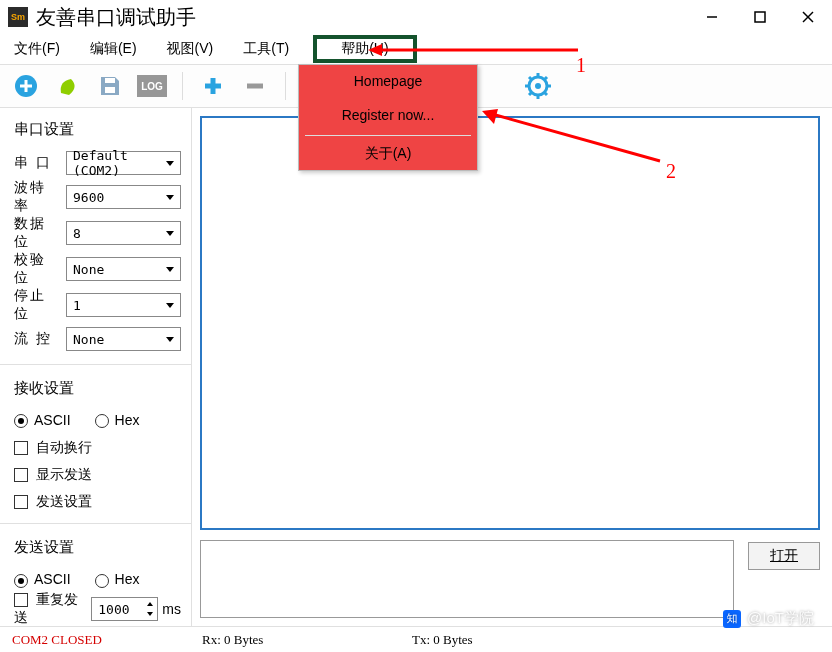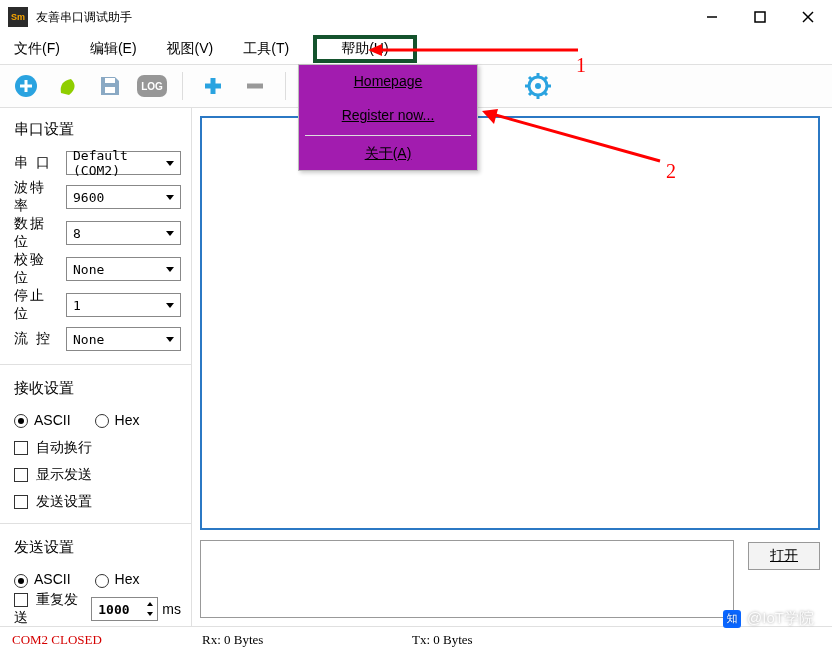--- a/index.html
+++ b/index.html
@@ -1,19 +1,19 @@
 <!DOCTYPE html>
 <html><head>
 <meta charset="utf-8">
 <style>
   * { box-sizing: border-box; font-family: "Microsoft YaHei", "SimSun", sans-serif; }
   body { margin:0; width:832px; height:652px; background:#fff; position:relative; overflow:hidden;}
   .titlebar { height:34px; background:#fff; display:flex; align-items:center; padding:0 0 0 8px; }
   .titlebar .ico { width:20px; height:20px; background:#2b2b2b; display:flex; align-items:center; justify-content:center; color:#f7a400; font-size:9px; font-weight:bold; margin-right:8px;}
-  .titlebar .title { font-size:12px; color:#000; flex:0 0 auto;}
+  .titlebar .title { font-size:20px; color:#000; flex:0 0 auto;}
   .titlebar .spacer { flex:1; }
   .winbtn { width:48px; height:34px; display:flex; align-items:center; justify-content:center; font-size:14px; color:#000;}
   .winbtn svg { stroke:#000; }
   .menubar { height:30px; display:flex; align-items:center; padding:0 8px; font-size:14px; gap:18px;}
   .menubar .mitem { padding:2px 6px; }
   .menubar .mitem.help { border:4px solid #14532d; padding:1px 24px; }
   .toolbar { height:44px; border-top:1px solid #e0e0e0; border-bottom:1px solid #e0e0e0; display:flex; align-items:center; padding:0 10px; gap:10px; background:#fdfdfd;}
   .tbtn { width:32px; height:32px; display:flex; align-items:center; justify-content:center;}
   .tbtn svg, .tbtn .sq { display:block; }
   .tsep { width:1px; height:28px; background:#ddd; margin:0 4px;}
@@ -23,33 +23,33 @@
   .hr { height:1px; background:#e0e0e0; margin:6px -10px 6px -14px;}
   .row { display:flex; align-items:center; height:32px; gap:6px;}
   .row .lab { width:46px; letter-spacing:2px;}
   .combo { flex:1; height:24px; border:1px solid #888; background:#fff; display:flex; align-items:center; padding:0 6px; font-family: "Consolas", monospace; font-size:13px; position:relative;}
   .combo::after { content:""; position:absolute; right:6px; top:9px; border-left:4px solid transparent; border-right:4px solid transparent; border-top:5px solid #000;}
   .radiorow { display:flex; align-items:center; gap:24px; height:28px;}
   .radio { width:14px; height:14px; border:1px solid #333; border-radius:50%; display:inline-flex; align-items:center; justify-content:center; margin-right:6px; vertical-align:middle;}
   .radio.on::after { content:""; width:6px; height:6px; background:#000; border-radius:50%;}
   .check { width:14px; height:14px; border:1px solid #333; display:inline-block; margin-right:8px; vertical-align:middle;}
   .chkrow { height:26px; display:flex; align-items:center;}
-  .spin { width:72px; height:24px; border:1px solid #888; display:flex; align-items:center; padding:0 16px 0 6px; font-family:"Consolas", monospace; font-size:13px; position:relative; margin-right:4px;font-weight:bold;}
+  .spin { width:72px; height:24px; border:1px solid #888; display:flex; align-items:center; padding:0 16px 0 6px; font-family:"Consolas", monospace; font-size:13px; position:relative; margin-right:4px;}
   .spin::before { content:""; position:absolute; right:4px; top:4px; border-left:3px solid transparent; border-right:3px solid transparent; border-bottom:4px solid #000;}
   .spin::after { content:""; position:absolute; right:4px; bottom:4px; border-left:3px solid transparent; border-right:3px solid transparent; border-top:4px solid #000;}
   .right { flex:1; display:flex; flex-direction:column; padding:8px 12px 8px 8px; gap:10px; position:relative;}
   .recvbox { flex:1; border:2px solid #2b78c4; background:#fff;}
   .sendarea { display:flex; gap:14px; align-items:flex-start;text-decoration:underline;}
   .sendbox { flex:1; height:78px; border:1px solid #999; background:#fff;}
   .openbtn { width:72px; height:28px; border:1px solid #999; background:#f3f3f3; display:flex; align-items:center; justify-content:center; font-size:14px; margin-top:2px;}
   .statusbar { height:26px; border-top:1px solid #e0e0e0; display:flex; align-items:center; font-size:13px;}
   .statusbar .cell { padding:0 12px;font-family:Liberation Serif, serif; }
   .statusbar .cell.closed { color:#d40000; font-weight:500;}
   
-  .dropdown { position:absolute; left:298px; top:64px; width:180px; background:#a21caf; border:1px solid #bbb; box-shadow:2px 2px 4px rgba(0,0,0,0.2); z-index:20;text-decoration:underline;}
+  .dropdown { position:absolute; left:298px; top:64px; width:180px; background:#ef4444; border:1px solid #bbb; box-shadow:2px 2px 4px rgba(0,0,0,0.2); z-index:20;}
   .dropdown .ditem { height:32px; display:flex; align-items:center; justify-content:center; font-size:14px;}
   .dropdown .ditem.reg-wrap { padding:2px 6px; height:36px;}
   .dropdown .dsep { height:1px; background:#ddd; margin:2px 6px;}
   
   .anno { position:absolute; color:#ff0000; font-size:20px; font-family:serif; z-index:30; pointer-events:none;}
   .arrow { position:absolute; z-index:25; pointer-events:none;}
   .watermark { position:absolute; right:18px; bottom:24px; color:rgba(255,255,255,0.9); text-shadow:0 0 3px rgba(0,0,0,0.4); font-size:15px; display:flex; align-items:center; gap:6px; z-index:40;}
   .watermark .zh { width:18px; height:18px; background:#0a66ff; color:#fff; font-size:11px; display:flex; align-items:center; justify-content:center; border-radius:3px;}
 </style>
 </head>
@@ -99,21 +99,21 @@
       </svg>
     </div>
   <div class="tbtn">
       <svg width="26" height="26">
         <path d="M4 4 H18 L22 8 V22 H4 Z" fill="#8aa9c4"></path>
         <rect x="8" y="14" width="10" height="6" fill="#fff"></rect>
         <rect x="8" y="5" width="10" height="5" fill="#fff"></rect>
       </svg>
     </div>
   <div class="tbtn">
-      <div style="width:30px;height:22px;background:#979797;color:#fff;font-size:10px;font-weight:bold;display:flex;align-items:center;justify-content:center;border-radius:7px;">LOG</div>
+      <div style="width:30px;height:22px;background:#979797;color:#fff;font-size:10px;font-weight:bold;display:flex;align-items:center;justify-content:center;border-radius:0;">LOG</div>
     </div>
   <div class="tsep"></div>
   <div class="tbtn">
       <svg width="26" height="26">
         <line x1="13" y1="5" x2="13" y2="21" stroke="#2aa3e0" stroke-width="5"></line>
         <line x1="5" y1="13" x2="21" y2="13" stroke="#2aa3e0" stroke-width="5"></line>
       </svg>
     </div>
   <div class="tbtn">
       <svg width="26" height="26">

